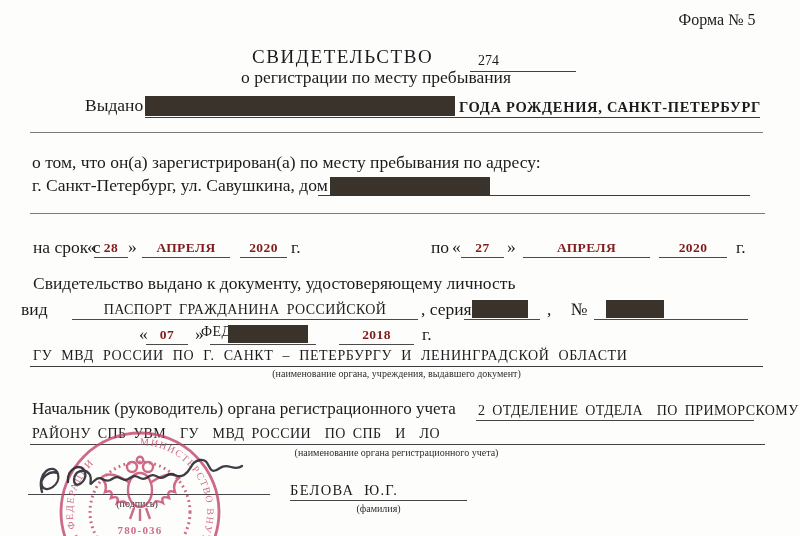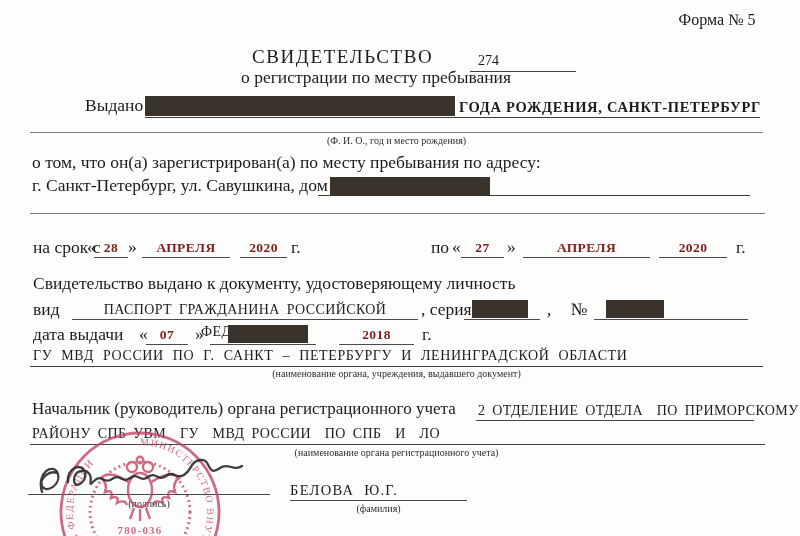--- a/index.html
+++ b/index.html
@@ -32,21 +32,20 @@
   <div class="abs" style="left:252px;top:46px;font-size:19px;letter-spacing:1.6px;">СВИДЕТЕЛЬСТВО</div>
   <div class="abs" style="left:470px;top:50px;width:98px;border-bottom:1.5px solid #414143;font-size:14px;padding-left:8px;height:21px;line-height:21px;">274</div>
   <div class="abs" style="left:241px;top:67px;font-size:17.5px;">о регистрации по месту пребывания</div>
 
   <div class="abs body-text" style="left:85px;top:95px;">Выдано</div>
   <div class="abs redaction" style="left:145px;top:96px;width:310px;height:20px;"></div>
   <div class="abs" style="left:459px;top:99px;font-size:14.5px;font-weight:bold;letter-spacing:0.7px;">ГОДА РОЖДЕНИЯ, САНКТ-ПЕТЕРБУРГ</div>
   <div class="abs ruled-dark" style="left:145px;top:97px;width:615px;height:20px;"></div>
 
   <div class="abs ruled" style="left:30px;top:112px;width:733px;height:20px;"></div>
-  <div class="abs caption" style="left:30px;top:135px;width:733px;">(Ф. И. О., год и место рождения)</div>
 
   <div class="abs body-text" style="left:32px;top:152px;">о том, что он(а) зарегистрирован(а) по месту пребывания по адресу:</div>
 
   <div class="abs body-text" style="left:32px;top:175px;">г. Санкт-Петербург, ул. Савушкина, дом</div>
   <div class="abs redaction" style="left:330px;top:177px;width:160px;height:19px;"></div>
   <div class="abs ruled-dark" style="left:318px;top:176px;width:432px;height:19px;"></div>
   <div class="abs ruled" style="left:30px;top:193px;width:735px;height:20px;"></div>
 
   <div class="abs" style="left:0;top:237px;width:800px;height:22px;">
     <span class="abs body-text" style="left:33px;">на срок с</span>
@@ -61,35 +60,34 @@
     <span class="abs slot fill-val" style="left:461px;width:43px;">27</span>
     <span class="abs quote" style="left:507px;">»</span>
     <span class="abs slot fill-val" style="left:523px;width:127px;">АПРЕЛЯ</span>
     <span class="abs slot fill-val" style="left:659px;width:68px;">2020</span>
     <span class="abs body-text" style="left:736px;">г.</span>
   </div>
 
   <div class="abs body-text" style="left:33px;top:273px;">Свидетельство выдано к документу, удостоверяющему личность</div>
 
   <div class="abs" style="left:0;top:299px;width:800px;height:22px;">
-    <span class="abs body-text" style="left:33px;">вид</span>
+    <span class="abs body-text" style="left:21px;">вид</span>
     <span class="abs slot caps-fill" style="left:72px;width:346px;">ПАСПОРТ ГРАЖДАНИНА РОССИЙСКОЙ ФЕДЕРАЦИИ</span>
     <span class="abs body-text" style="left:421px;">, серия</span>
     <span class="abs slot" style="left:464px;width:76px;">
       <span class="abs redaction" style="left:8px;top:1px;width:56px;height:18px;"></span>
     </span>
     <span class="abs body-text" style="left:547px;">,</span>
     <span class="abs body-text" style="left:571px;">№</span>
     <span class="abs slot" style="left:594px;width:154px;">
       <span class="abs redaction" style="left:12px;top:1px;width:58px;height:18px;"></span>
     </span>
   </div>
 
   <div class="abs" style="left:0;top:324px;width:800px;height:22px;">
-    <span class="abs body-text" style="left:33px;">дата выдачи</span>
     <span class="abs quote" style="left:139px;">«</span>
     <span class="abs slot fill-val" style="left:146px;width:42px;">07</span>
     <span class="abs quote" style="left:195px;">»</span>
     <span class="abs slot" style="left:210px;width:106px;">
       <span class="abs redaction" style="left:18px;top:1px;width:80px;height:18px;"></span>
     </span>
     <span class="abs slot fill-val" style="left:339px;width:75px;">2018</span>
     <span class="abs body-text" style="left:422px;">г.</span>
   </div>
 
@@ -126,19 +124,19 @@
   </svg>
 
   <svg class="abs sig-svg" style="left:30px;top:450px;" width="230" height="50" viewBox="0 0 230 50">
     <path d="M12,42 C6,22 24,12 28,24 C31,35 16,44 12,36 C9,28 20,20 27,23
              M38,32 C36,18 52,12 55,22 C58,32 44,40 44,30 C44,20 56,18 60,25
              C63,31 57,38 64,31 C72,23 74,35 82,29 C90,23 92,34 100,28
              C108,22 110,33 118,27 C126,21 128,32 136,26 C144,20 146,30 154,25
              C162,20 160,12 170,10 C182,8 176,28 190,18 C198,12 204,22 212,16" fill="none" stroke="#2d2d36" stroke-width="2.3" stroke-linecap="round" opacity="0.92"></path>
   </svg>
   <div class="abs" style="left:28px;top:494px;width:242px;border-bottom:1.5px solid #46464a;"></div>
-  <div class="abs caption" style="left:28px;top:498px;width:242px;">(подпись)</div>
+  <div class="abs caption" style="left:16px;top:498px;width:242px;">(подпись)</div>
 
   <div class="abs" style="left:290px;top:482px;width:180px;text-align:left;font-size:14.5px;letter-spacing:1.3px;white-space:pre;">БЕЛОВА  Ю.Г.</div>
   <div class="abs" style="left:290px;top:500px;width:177px;border-bottom:1.5px solid #46464a;"></div>
   <div class="abs caption" style="left:290px;top:503px;width:177px;">(фамилия)</div>
 
 </div>
 
 </body></html>

